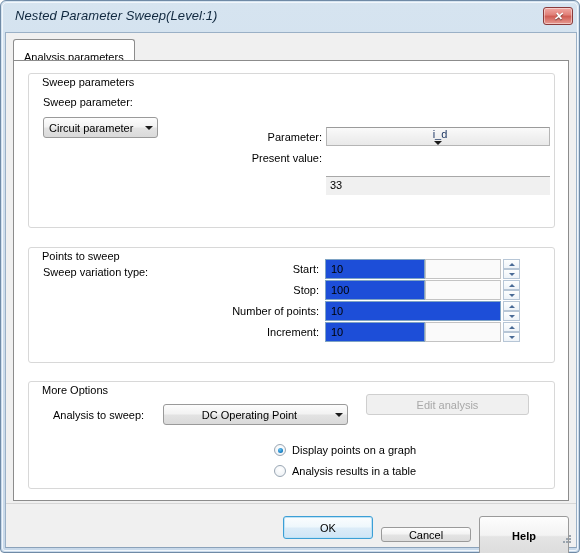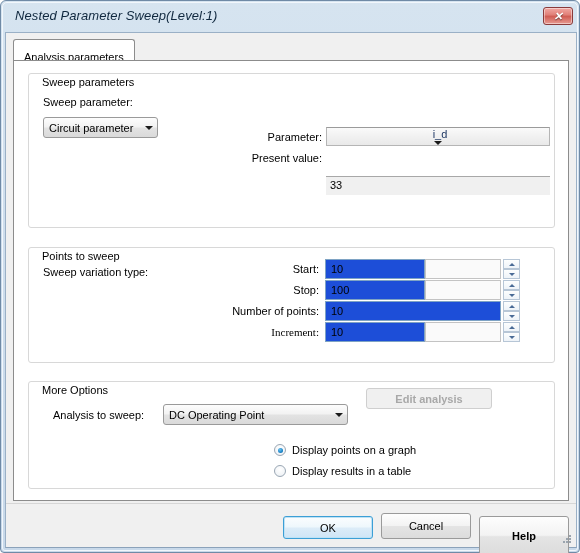--- a/index.html
+++ b/index.html
@@ -453,64 +453,64 @@
         <div class="tinput" style="left:296px; top:53px; width:176px; height:20px;">10</div>
         <div class="spin" style="left:474px; top:53px;">
           <div class="spin-btn spin-up">
               <i class="tri-up-s"></i>
             </div>
           <div class="spin-btn spin-dn">
               <i class="tri-dn-s"></i>
             </div>
         </div>
 
-        <div class="lbl-r" style="left:170px; top:78px; width:120px;font-family:Liberation Serif, serif;">Increment:</div>
+        <div class="lbl-r" style="left:170px; top:78px; width:120px;">Increment:</div>
         <div class="tinput" style="left:296px; top:74px; width:100px; height:20px;">10</div>
         <div class="tunit" style="left:396px; top:74px; width:76px; height:20px;"></div>
         <div class="spin" style="left:474px; top:74px;">
           <div class="spin-btn spin-up">
               <i class="tri-up-s"></i>
             </div>
           <div class="spin-btn spin-dn">
               <i class="tri-dn-s"></i>
             </div>
         </div>
       </div>
 
       <div class="group" style="left:14px; top:320px; width:527px; height:108px;">
         <div class="group-title">More Options</div>
 
         <div class="lbl" style="left:24px; top:27px;">Analysis to sweep:</div>
 
-        <div class="combo" style="left:134px; top:22px; width:185px; height:21px;">
+        <div class="combo" style="left:134px; top:22px; width:185px; height:21px;text-align:center;">
           <span class="ctext">DC Operating Point</span>
           <span class="arrow">
               <i class="tri-down"></i>
             </span>
         </div>
 
-        <div class="btn-disabled" style="left:337px; top:6px; width:126px; height:21px;font-weight:bold;">Edit analysis</div>
+        <div class="btn-disabled" style="left:337px; top:12px; width:163px; height:21px;">Edit analysis</div>
 
         <div class="radio-row" style="left:245px; top:62px;">
           <span class="radio on"></span>
           <span class="radio-label">Display points on a graph</span>
         </div>
 
         <div class="radio-row" style="left:245px; top:83px;">
           <span class="radio"></span>
-          <span class="radio-label">Display results in a table</span>
+          <span class="radio-label">Analysis results in a table</span>
         </div>
       </div>
 
     </div>
 
     <div class="footer-sep"></div>
 
     <div class="btn btn-default" style="left:277px; top:483px; width:90px; height:23px;">OK</div>
-    <div class="btn" style="left:375px; top:480px; width:90px; height:26px;">Cancel</div>
+    <div class="btn" style="left:375px; top:494px; width:90px; height:15px;">Cancel</div>
     <div class="btn" style="left:473px; top:483px; width:90px; height:40px;font-weight:bold;">Help</div>
 
     <div class="grip">
       <i style="left:8px; top:2px;"></i>
       <i style="left:5px; top:5px;"></i>
         <i style="left:8px; top:5px;"></i>
       <i style="left:2px; top:8px;"></i>
         <i style="left:5px; top:8px;"></i>
         <i style="left:8px; top:8px;"></i>
     </div>

